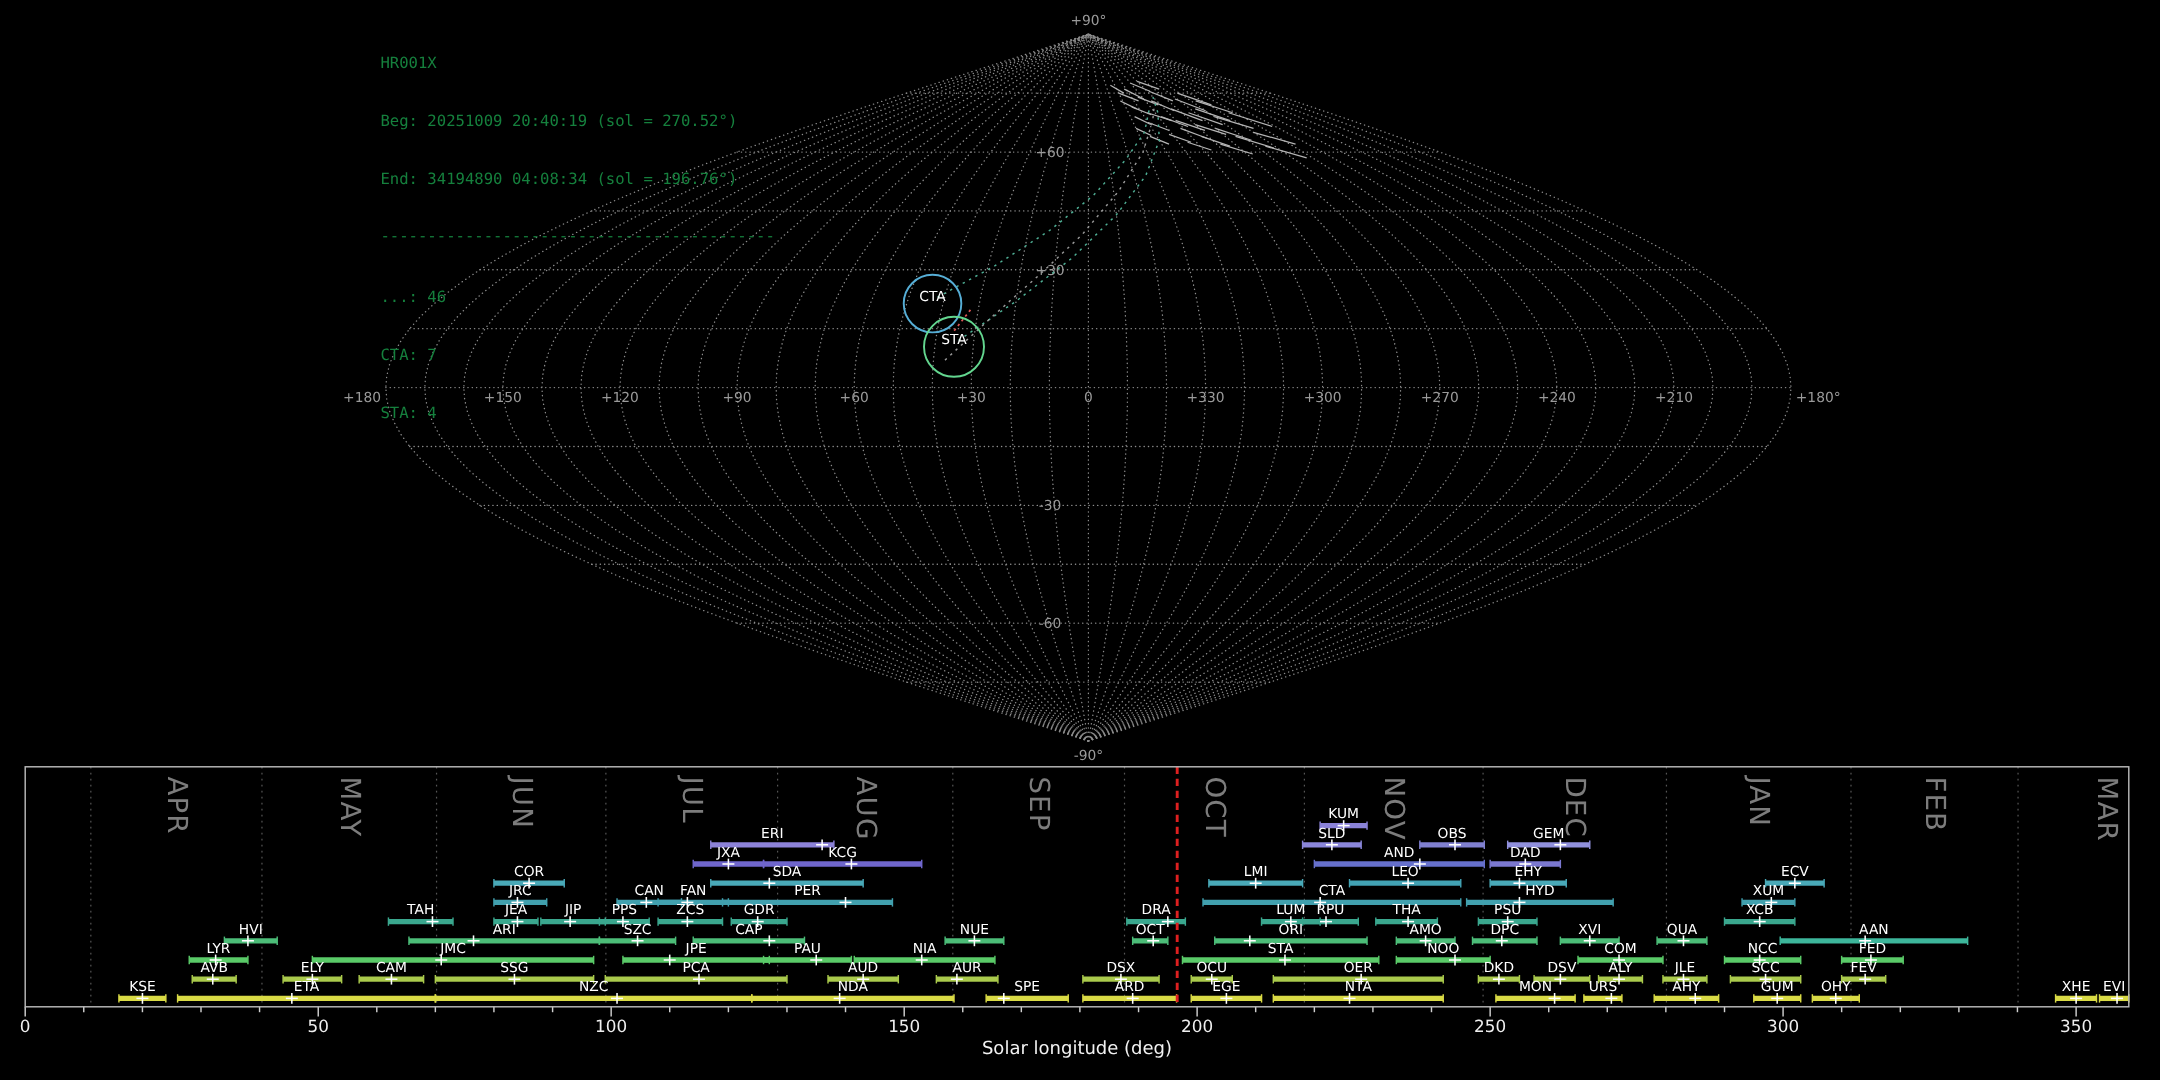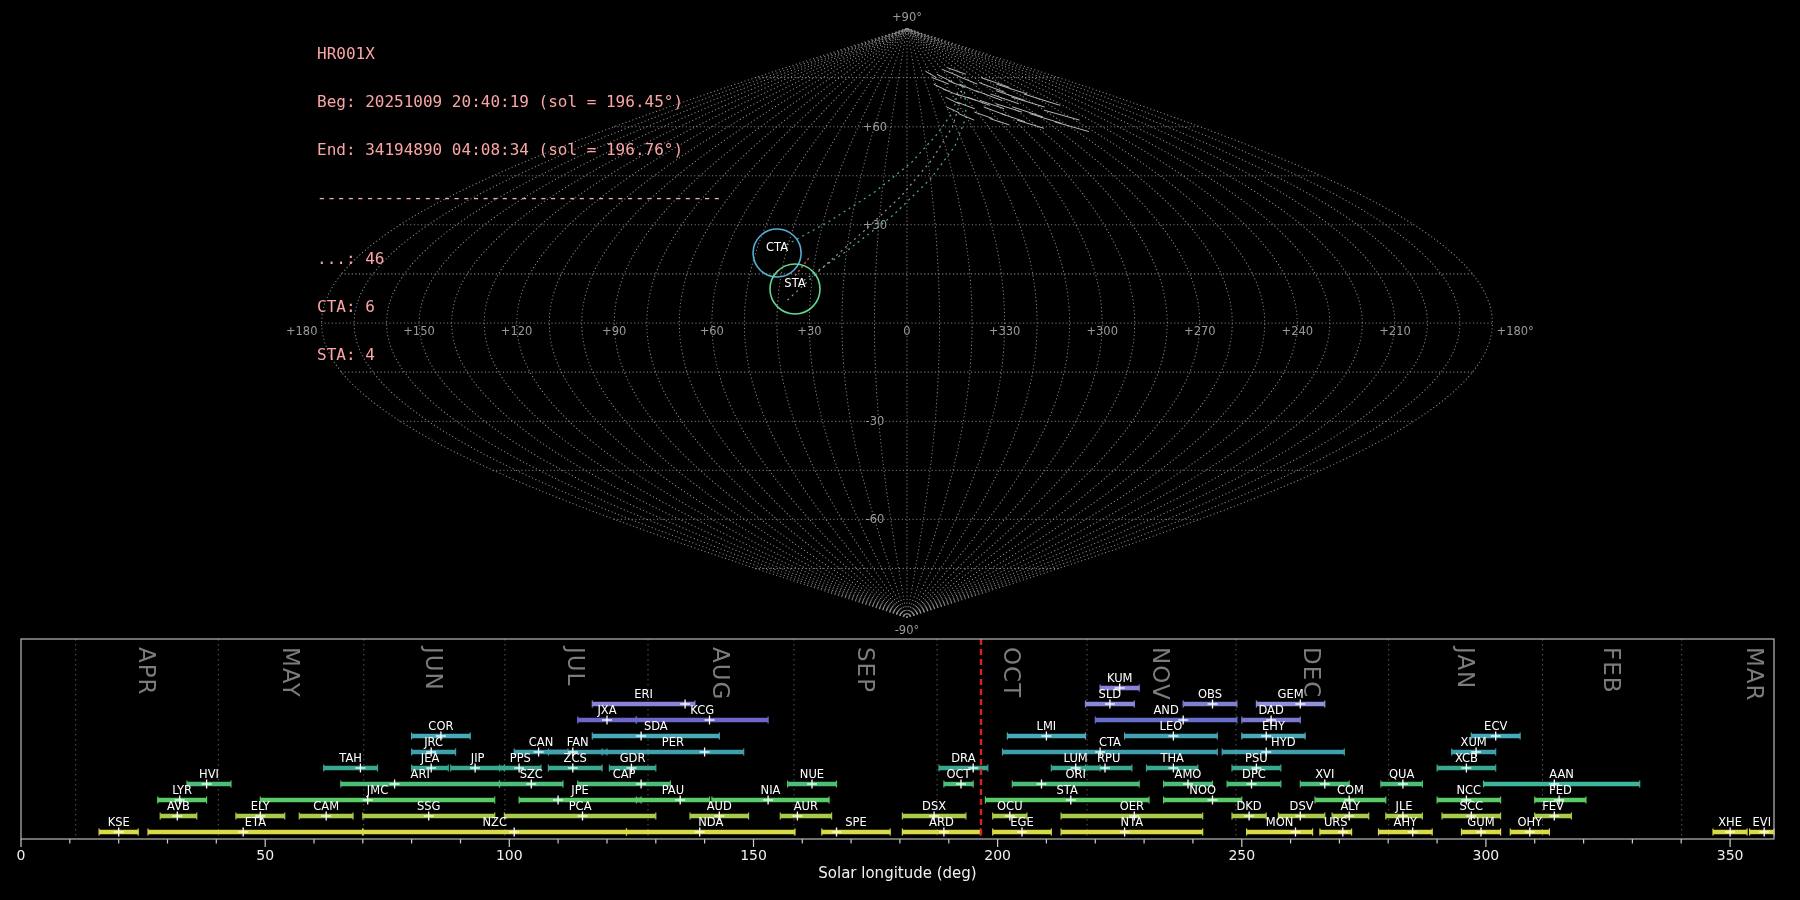--- a/index.html
+++ b/index.html
@@ -1,20 +1,20 @@
 <!DOCTYPE html>
 <html><head>
 <meta charset="utf-8">
 <style>
   html,body{margin:0;padding:0;background:#000;}
   body{width:1800px;height:900px;overflow:hidden;position:relative;font-family:"DejaVu Sans",sans-serif;}
   #scene{position:absolute;left:0;top:0;}
-  .header{position:absolute;left:317px;top:14px;color:#fca5a5;
-          font-family:"DejaVu Sans Mono",monospace;font-size:16px;line-height:16px;white-space:pre;}
-  .header .gap{margin-top:13px;}
+  .header{position:absolute;left:317px;top:14px;color:#15803d;
+          font-family:"DejaVu Sans Mono",monospace;font-size:13px;line-height:16px;white-space:pre;}
+  .header .gap{margin-top:3px;}
   text{font-family:"DejaVu Sans",sans-serif;}
 </style>
 </head>
 <body>
 
 <svg id="scene" width="1800" height="900" viewBox="0 0 1800 900">
     <g>
       <path fill="none" stroke="#8c8c8c" stroke-width="1.1" stroke-linecap="round" stroke-dasharray="0.2 3.4" d="M755.5 568.4L1058.5 568.4"></path>
       <path fill="none" stroke="#8c8c8c" stroke-width="1.1" stroke-linecap="round" stroke-dasharray="0.2 3.4" d="M614.2 519.3L1199.8 519.3"></path>
       <path fill="none" stroke="#8c8c8c" stroke-width="1.1" stroke-linecap="round" stroke-dasharray="0.2 3.4" d="M493.0 470.2L1321.0 470.2"></path>
@@ -898,19 +898,19 @@
       <line x1="1681.2" y1="839" x2="1681.2" y2="843.5" stroke="#cfcfcf" stroke-width="1.2"></line>
       <line x1="1730.1" y1="839" x2="1730.1" y2="847" stroke="#cfcfcf" stroke-width="1.2"></line>
       <text x="1730.1" y="860" text-anchor="middle" fill="#efefef" font-size="14px">350</text>
       <rect x="21" y="639" width="1753" height="200" fill="none" stroke="#b9b9b9" stroke-width="1.2"></rect>
       <text x="897.5" y="878" text-anchor="middle" fill="#f2f2f2" font-size="15px">Solar longitude (deg)</text>
     </g>
   </svg>
 
 <div class="header">
   <div>HR001X</div>
-  <div>Beg: 20251009 20:40:19 (sol = 196.45°)</div>
+  <div>Beg: 20251009 20:40:19 (sol = 270.52°)</div>
   <div>End: 34194890 04:08:34 (sol = 196.76°)</div>
   <div>------------------------------------------</div>
   <div class="gap">...: 46</div>
-  <div>CTA: 6</div>
+  <div>CTA: 7</div>
   <div>STA: 4</div>
 </div>
 
 </body></html>

